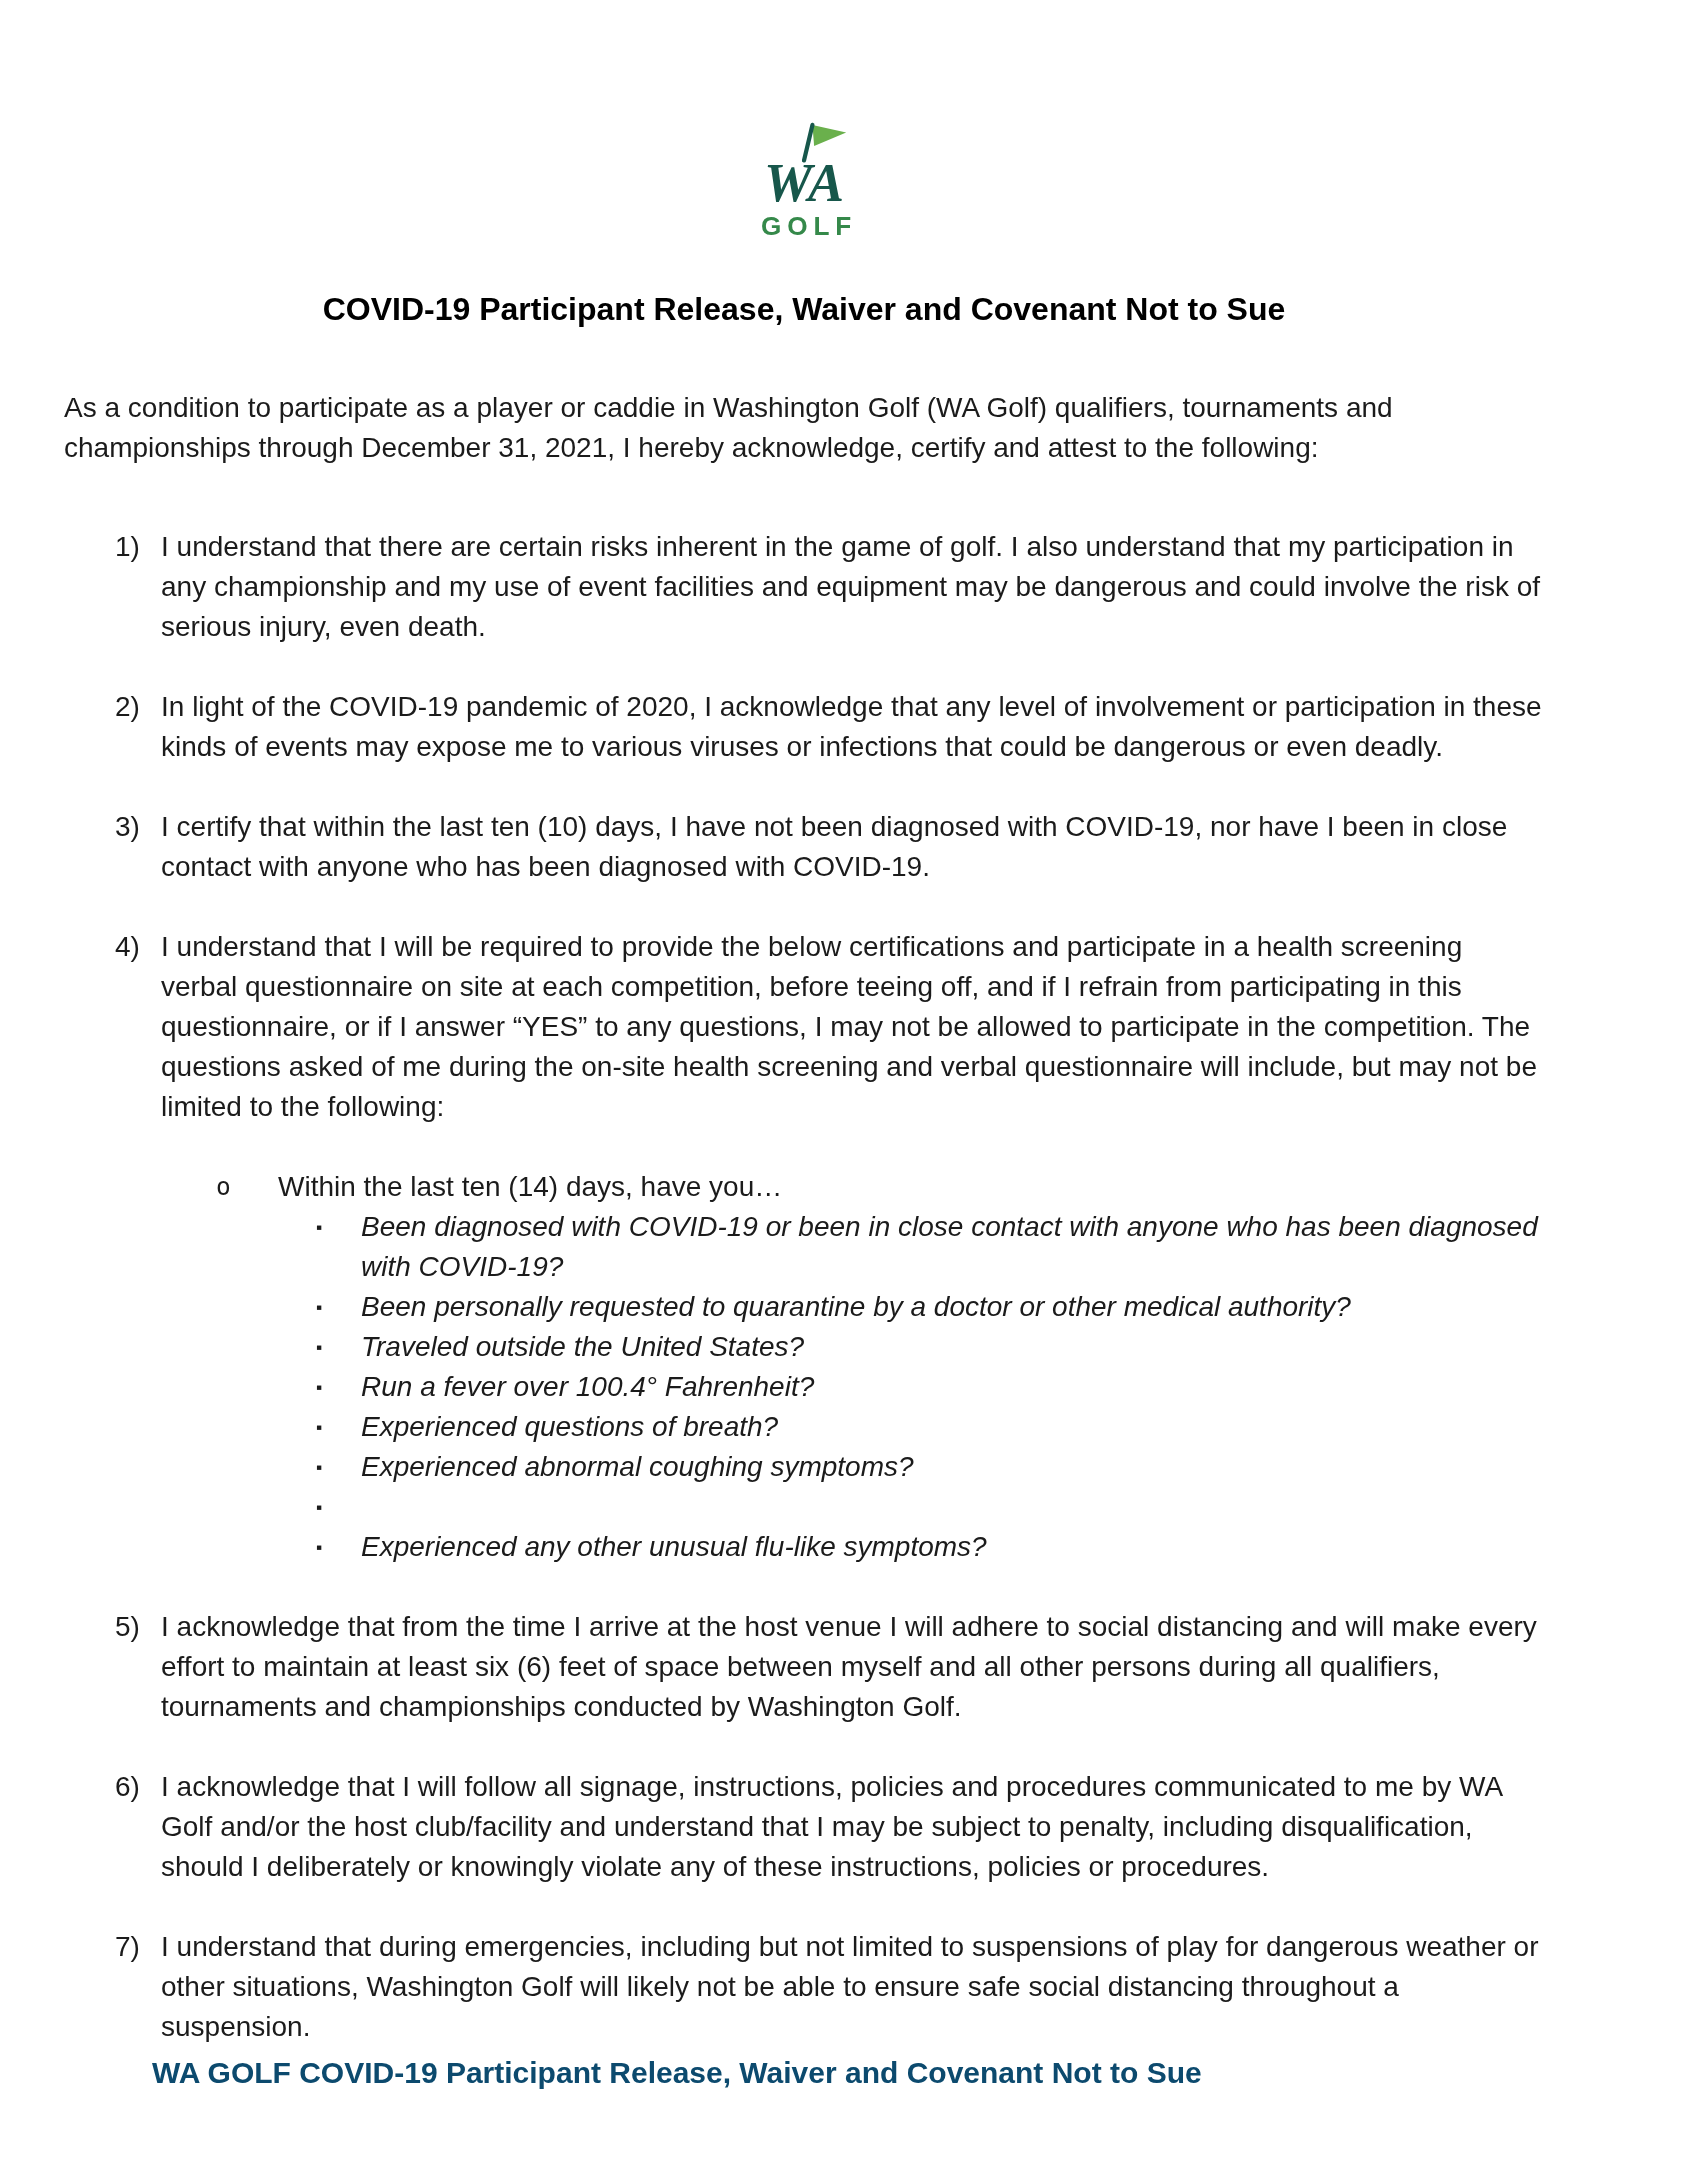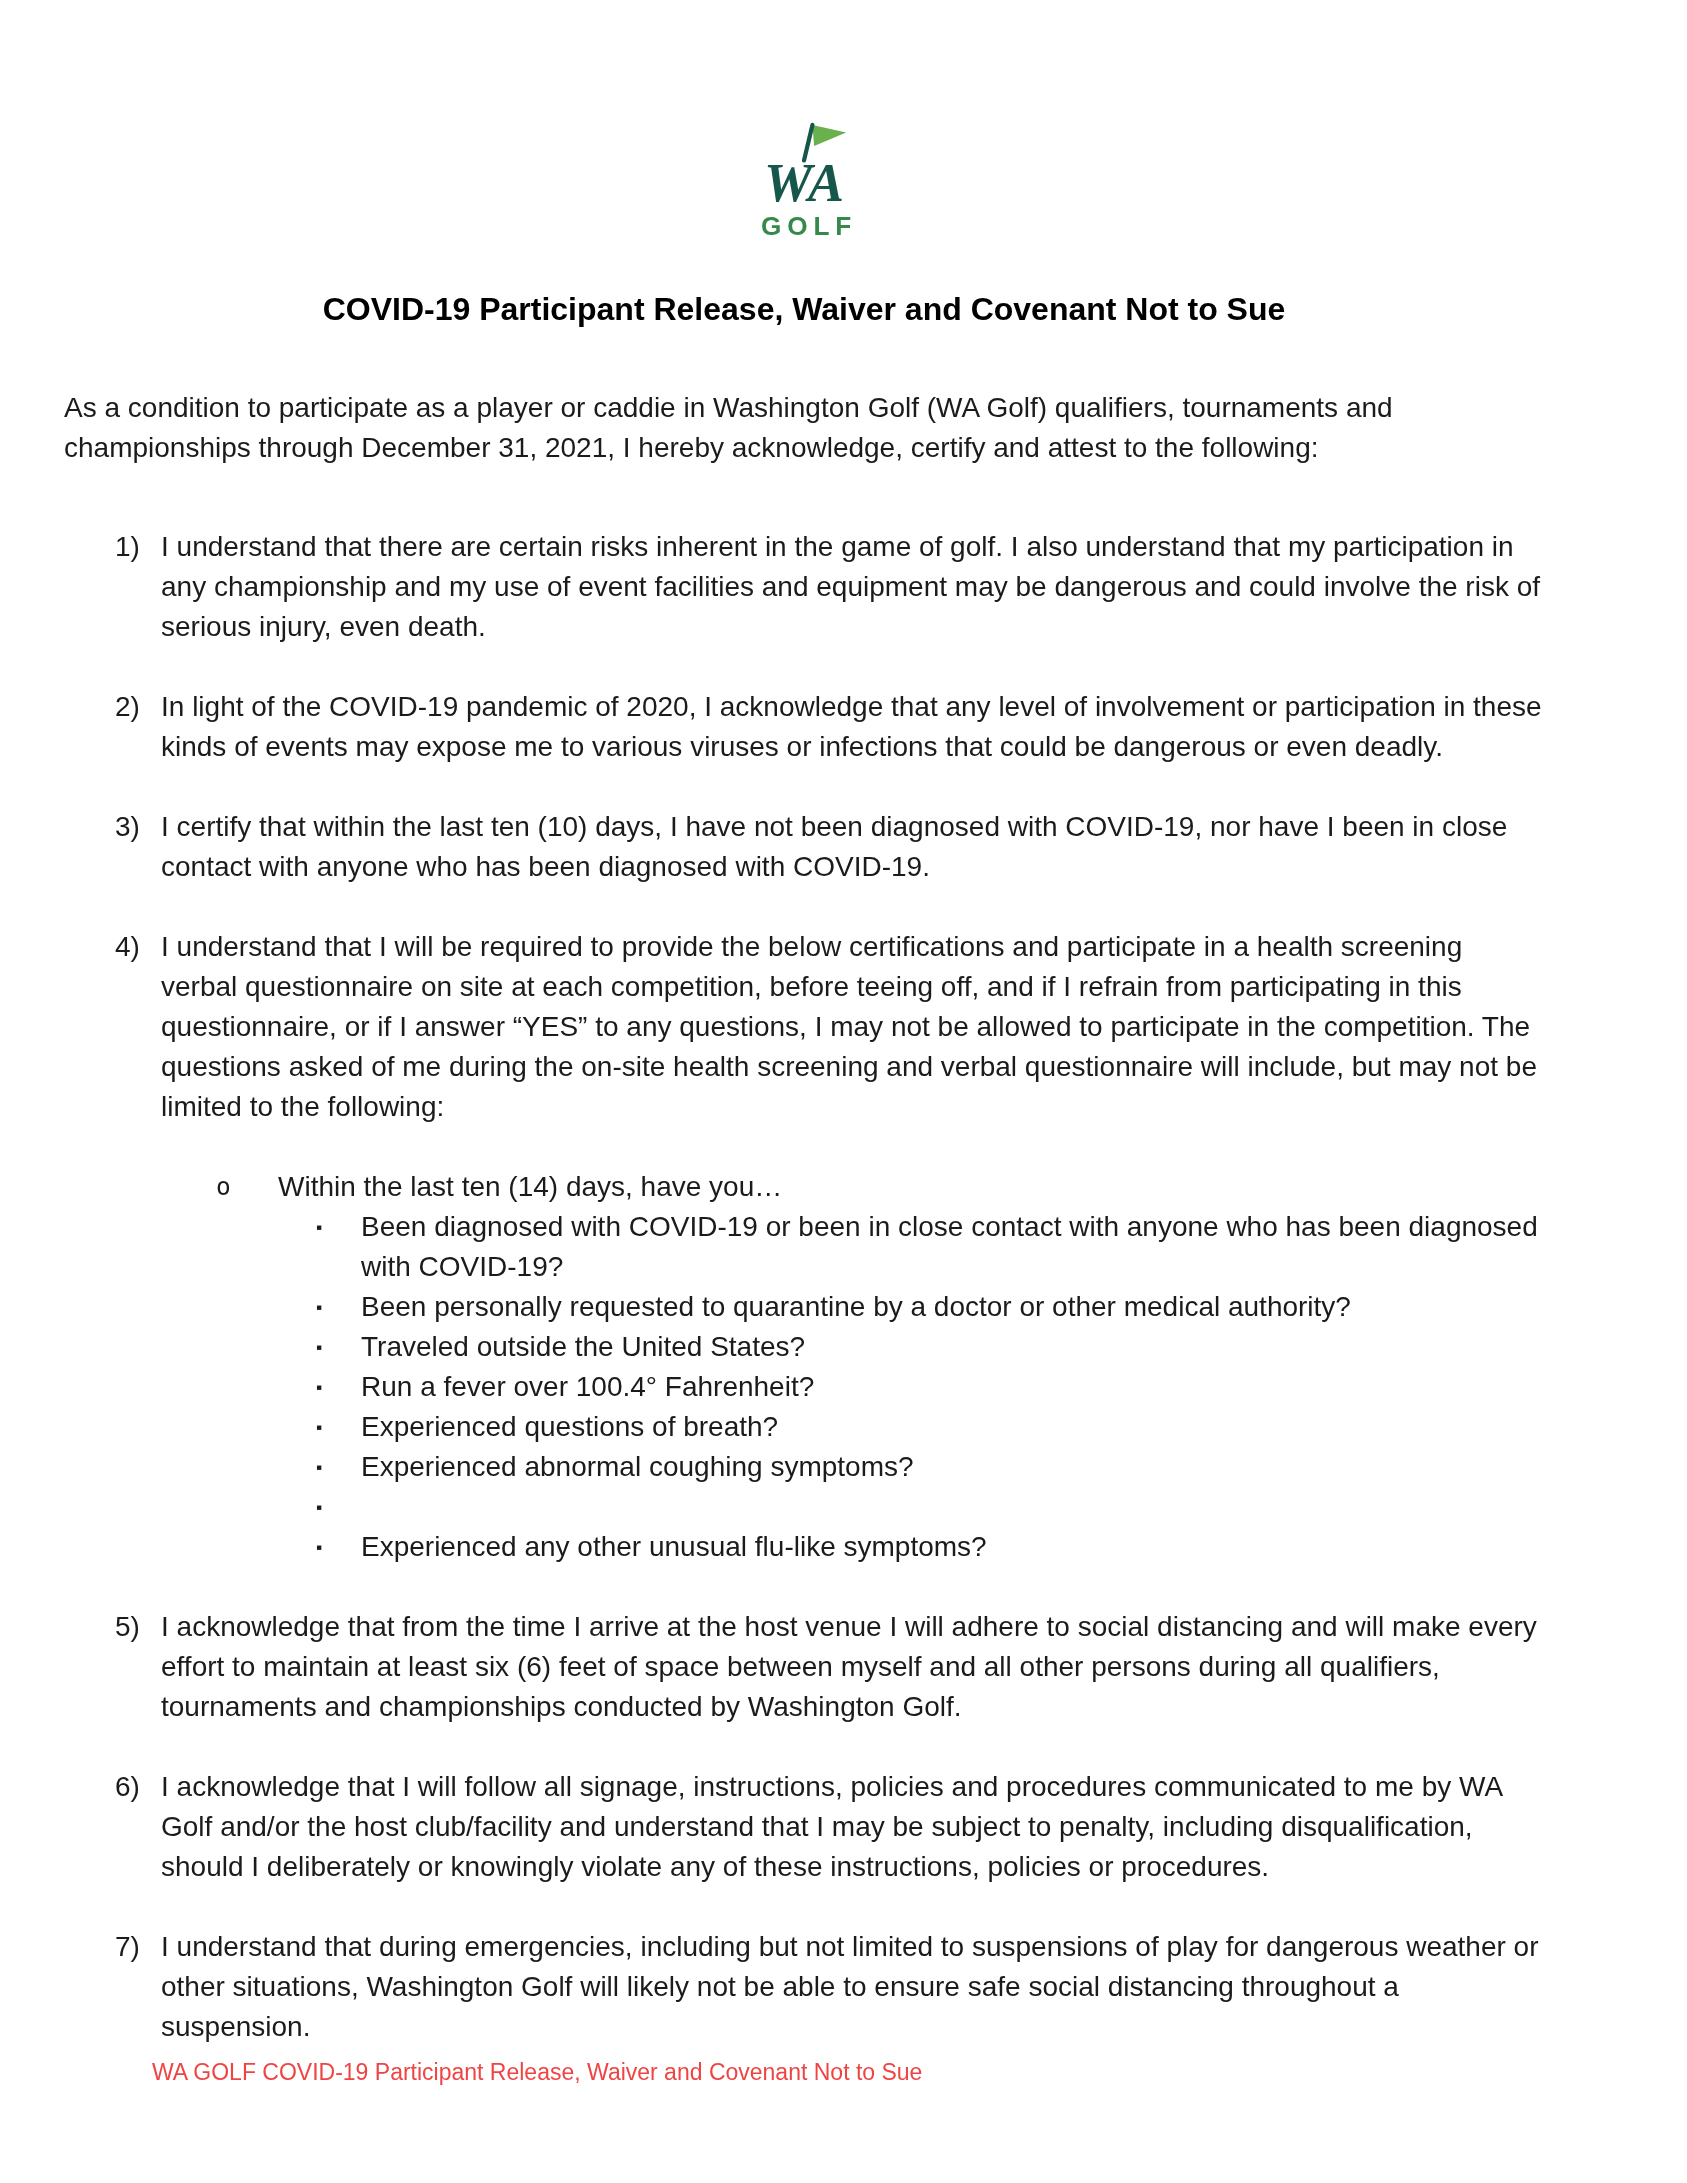--- a/index.html
+++ b/index.html
@@ -41,28 +41,29 @@
     flex:none; width:62px;
     font-family:"DejaVu Sans Mono", monospace;
     font-size:24.5px;
   }
   .qbullet { display:flex; align-items:flex-start; padding-left:252px; }
   .qbullet .sq {
     flex:none; width:45px;
     font-size:17.7px;
     line-height:40px;
   }
-  .qbullet .txt { flex:1; }
+  .qbullet .txt { flex:1;font-style:italic; }
   .footer {
     position:absolute;
     left:152px;
     top:2058px;
-    font-size:23px;
+    font-size:30px;
     line-height:29px;
-    color:#ef4444;
+    color:#0c4a6e;
+    font-weight:bold;
   }
 </style>
 </head>
 <body>
 
 <main class="page">
 
   <header class="logo-wrap">
     <svg width="152" height="127" viewBox="0 0 180 150" aria-hidden="true" style="font-size:33px">
       <path d="M100 8 L140 17 L102 33 Z" fill="#6ab04c"></path>

